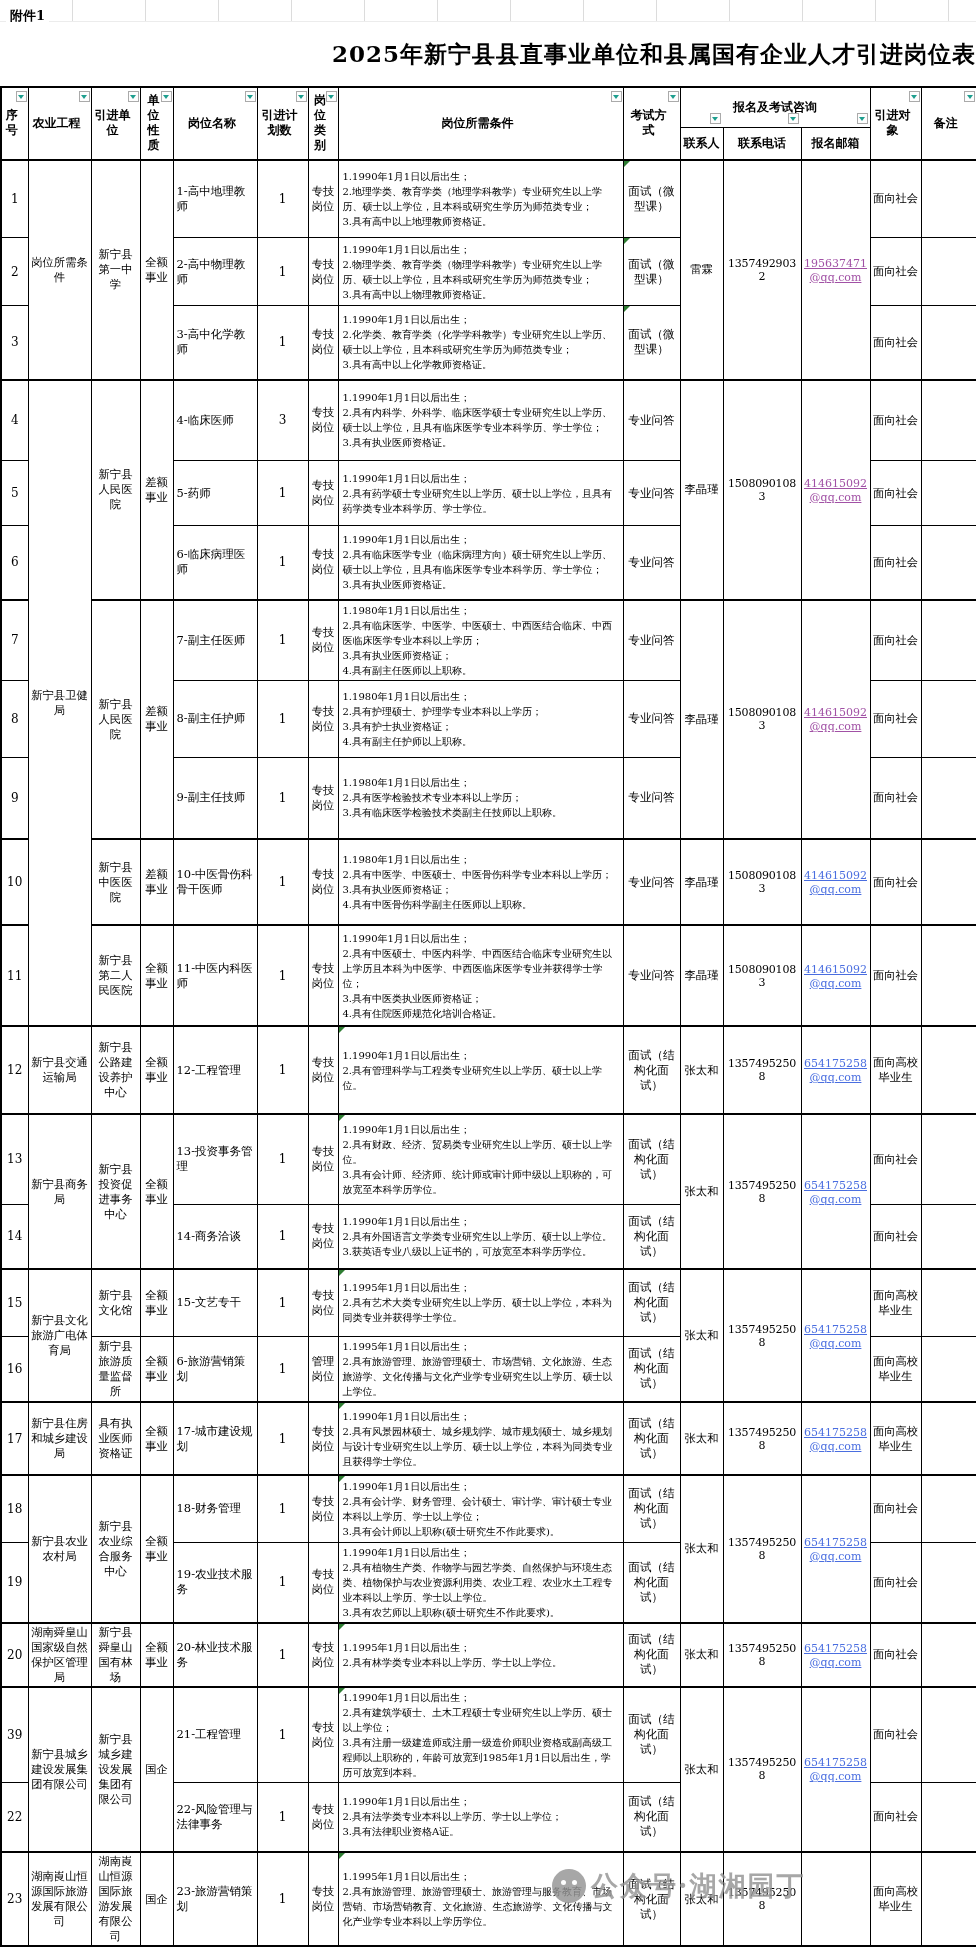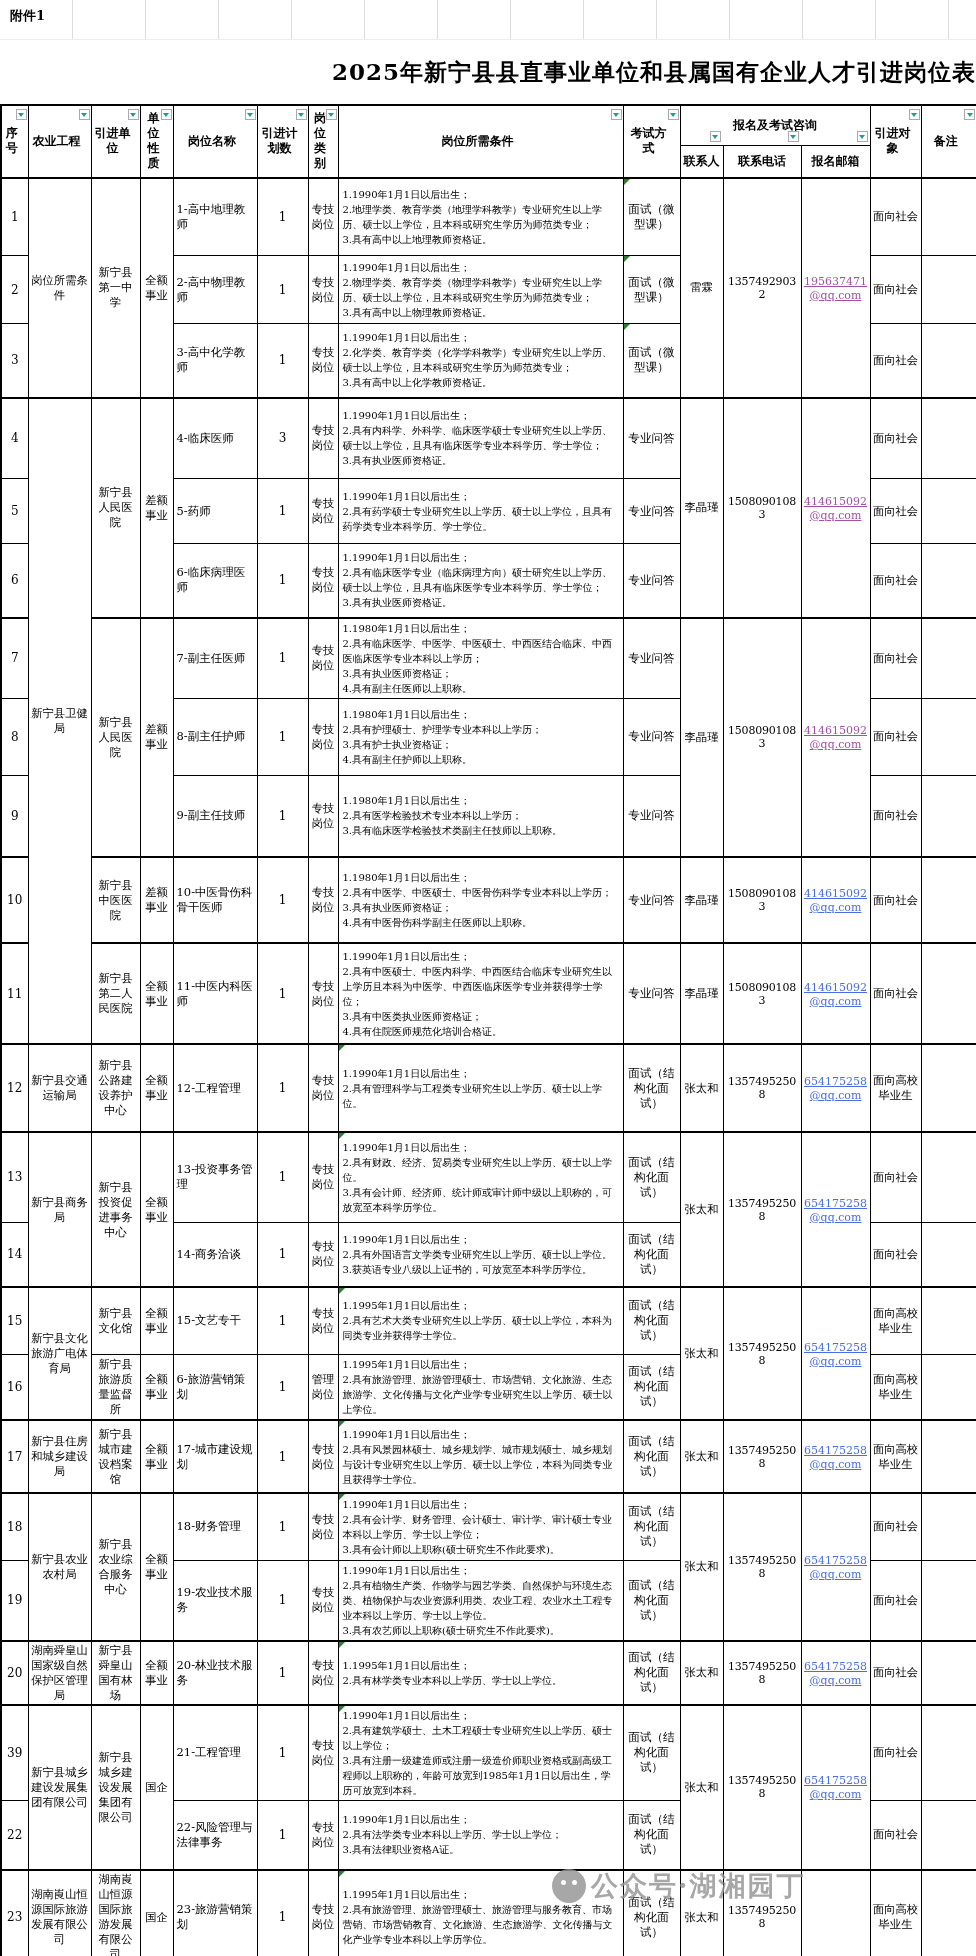--- a/index.html
+++ b/index.html
@@ -1,19 +1,19 @@
 <!DOCTYPE html>
 <html><head>
 <meta charset="utf-8">
 <style>
   * { box-sizing: border-box; margin: 0; padding: 0; }
   body { background:#888; font-family:"DejaVu Serif","Liberation Serif",serif; color:#000; }
   .page { width:976px; height:1956px; background:#fff; position:relative; margin:0 auto; overflow:hidden; }
 
-  .topstrip { height:40px; position:relative; border-bottom:1px solid #ececec;
+  .topstrip { height:22px; position:relative; border-bottom:1px solid #ececec;
     background-image:repeating-linear-gradient(to right, transparent 0 72px, #dcdcdc 72px 73px); }
   .attach { position:absolute; left:6px; top:7px; font-size:13px; font-weight:bold; background:#fff; padding:0 4px; }
 
   .titlebar { height:64px; display:flex; align-items:center; justify-content:flex-end; }
   .titlebar h1 { font-size:23px; font-weight:bold; letter-spacing:1px; }
 
   table.grid { width:976px; border-collapse:collapse; table-layout:fixed; border:2px solid #000; }
   .grid th, .grid td { border:1px solid #000; padding:1px 2px; font-size:12px; text-align:center;
     vertical-align:middle; overflow:hidden; word-break:break-word; }
   .grid th { font-weight:bold; position:relative; padding-right:8px; line-height:1.25; }
@@ -355,21 +355,21 @@
         <td class="req">1.1995年1月1日以后出生；
 2.具有旅游管理、旅游管理硕士、市场营销、文化旅游、生态旅游学、文化传播与文化产业学专业研究生以上学历、硕士以上学位。</td>
         <td class="exam">面试（结构化面试）</td>
         <td class="small">面向高校毕业生</td>
         <td></td>
       </tr>
 
       <tr class="blk" style="height:73px">
         <td>17</td>
         <td class="small">新宁县住房和城乡建设局</td>
-        <td class="small">新宁县城市建设档案馆</td>
+        <td class="small">具有执业医师资格证</td>
         <td class="small">全额事业</td>
         <td class="post">17-城市建设规划</td>
         <td>1</td>
         <td class="small">专技岗位</td>
         <td class="req gtl">1.1990年1月1日以后出生；
 2.具有风景园林硕士、城乡规划学、城市规划硕士、城乡规划与设计专业研究生以上学历、硕士以上学位，本科为同类专业且获得学士学位。</td>
         <td class="exam">面试（结构化面试）</td>
         <td class="small">张太和</td>
         <td class="phone">13574952508</td>
         <td><a class="lka lk-b">654175258@qq.com</a></td>

